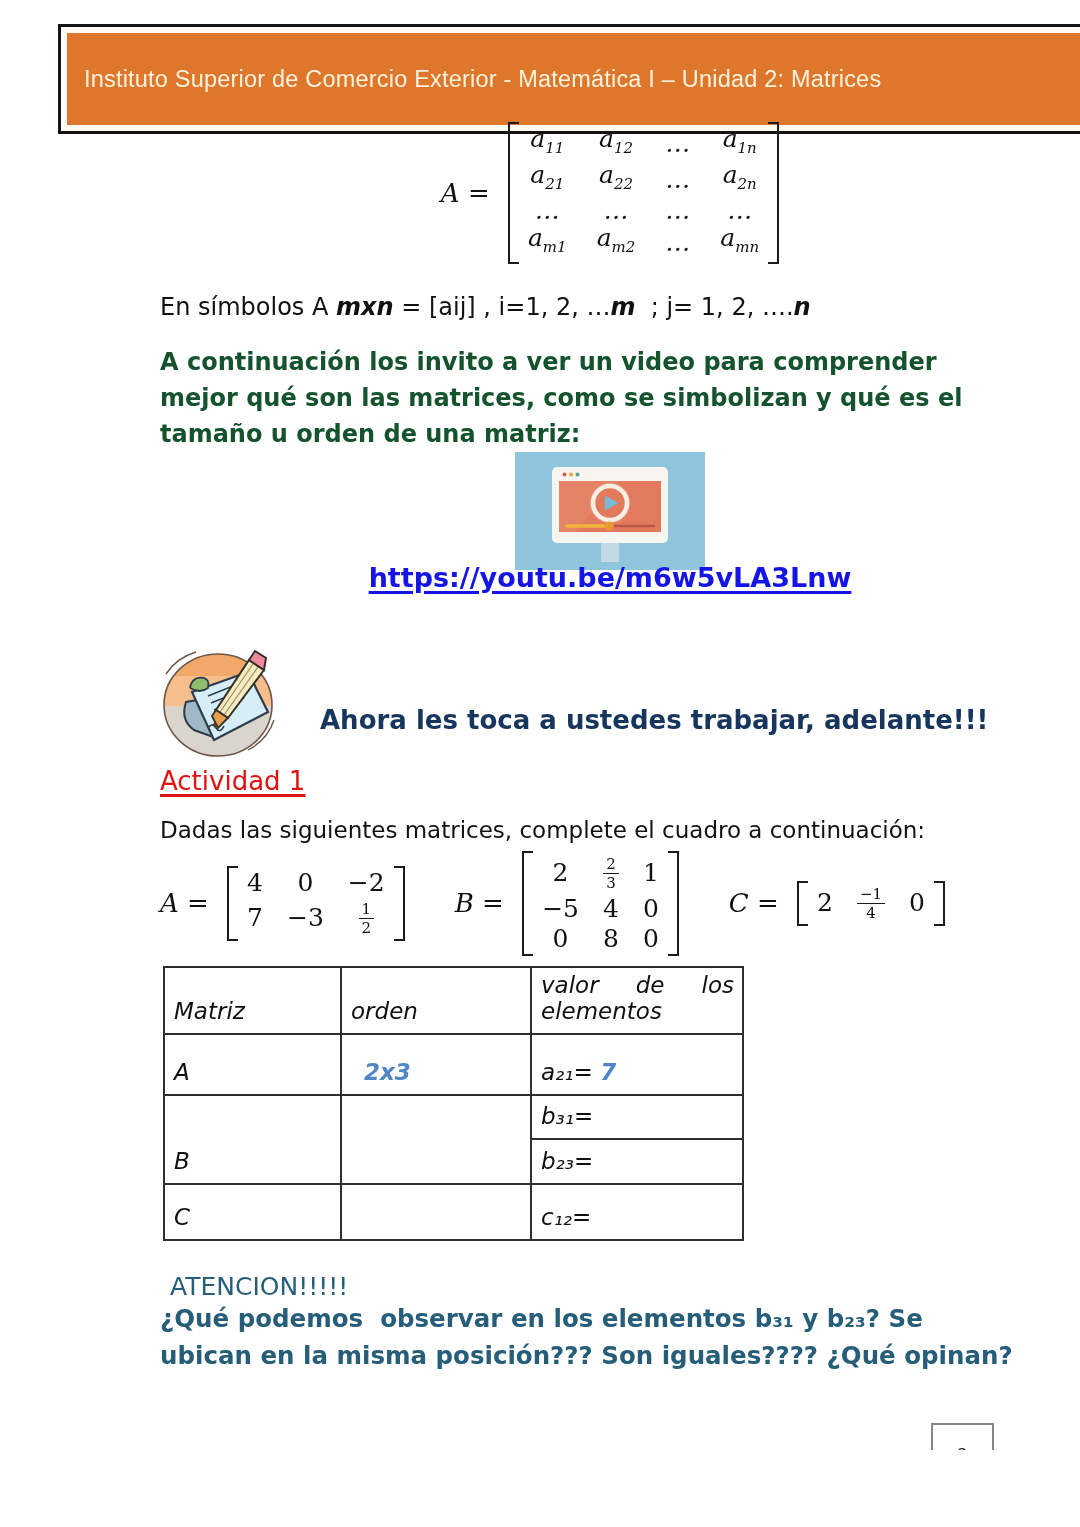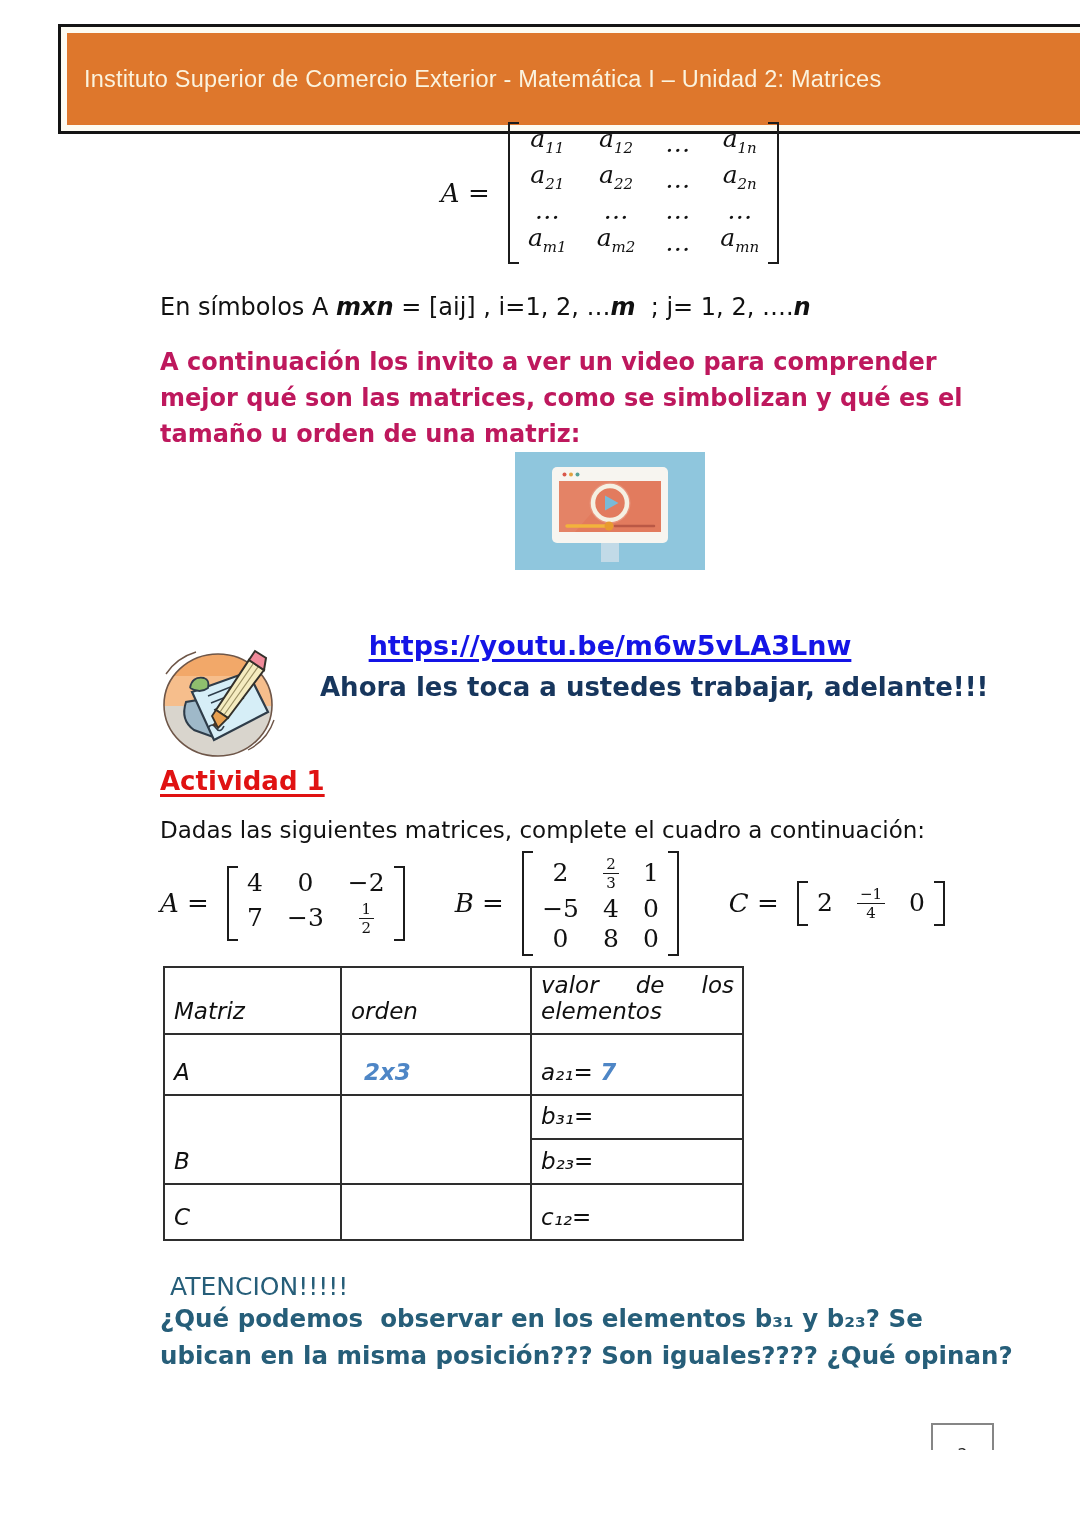--- a/index.html
+++ b/index.html
@@ -69,47 +69,47 @@
 
   
   .symbols-line {
     position: absolute; top: 293px; left: 130px;
     font-size: 24px; white-space: pre;
   }
   .symbols-line .bi { font-weight: bold; font-style: italic; text-align: center; }
 
   .intro-paragraph {
     position: absolute; top: 344px; left: 130px; width: 860px;
-    font-size: 24px; font-weight: bold; line-height: 36px; color: #be185d;
+    font-size: 24px; font-weight: bold; line-height: 36px; color: #14532d;
   }
 
   .video-wrap { position: absolute; top: 452px; left: 130px; width: 900px; text-align: center; }
 
-  .link-wrap { position: absolute; top: 630px; left: 130px; width: 900px; text-align: center; }
+  .link-wrap { position: absolute; top: 562px; left: 130px; width: 900px; text-align: center; }
   .video-link {
     color: var(--link-blue, #1414E6);
     font-weight: bold;
     font-size: 27px;
     text-decoration: underline;
     text-decoration-thickness: 2.5px;
     text-underline-offset: 4px;
   }
 
   .notepad-wrap { position: absolute; top: 646px; left: 122px; }
 
   .work-callout {
-    position: absolute; top: 672px; left: 290px;
+    position: absolute; top: 705px; left: 290px;
     color: var(--navy, #17365D);
     font-size: 26px; font-weight: bold;
   }
 
   .activity-title {
     position: absolute; top: 766px; left: 130px;
     color: var(--red, #E01212);
-    font-size: 26px; font-weight: bold;
+    font-size: 26px; font-weight: normal;
     text-decoration: underline;
     text-decoration-thickness: 2.5px;
     text-underline-offset: 4px;
   }
 
   .activity-intro { position: absolute; top: 817px; left: 130px; font-size: 23px; }
 
   .matrices-row {
     position: absolute; top: 848px; left: 130px; width: 640px; height: 110px;
     display: flex; align-items: center; gap: 50px;

